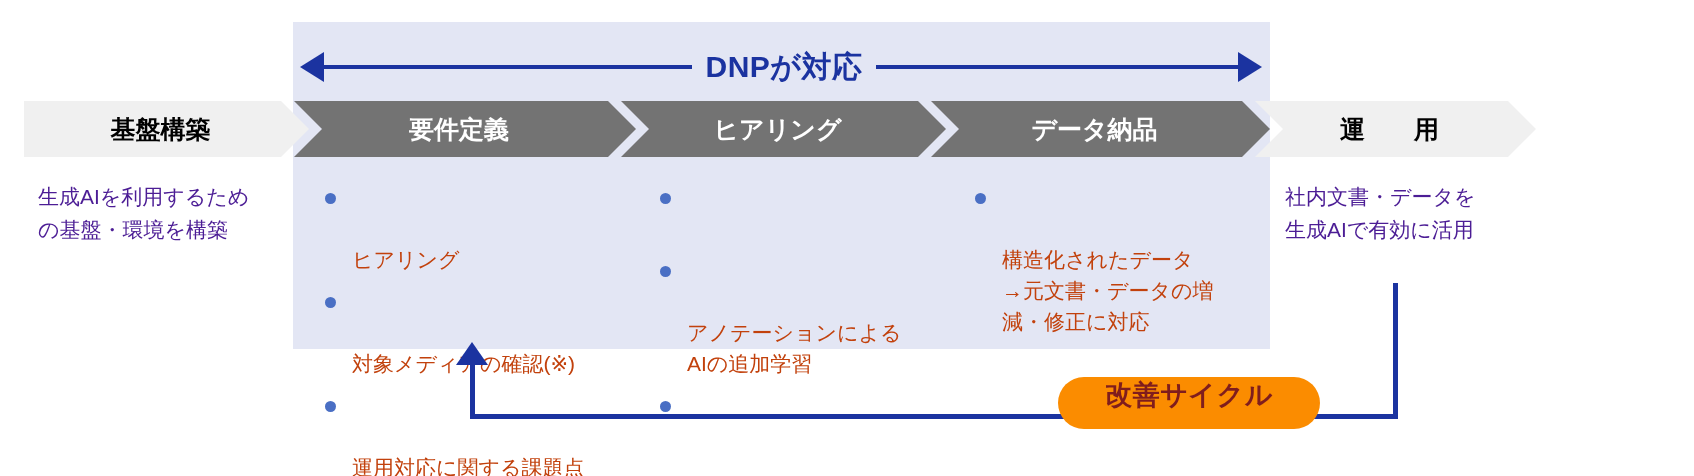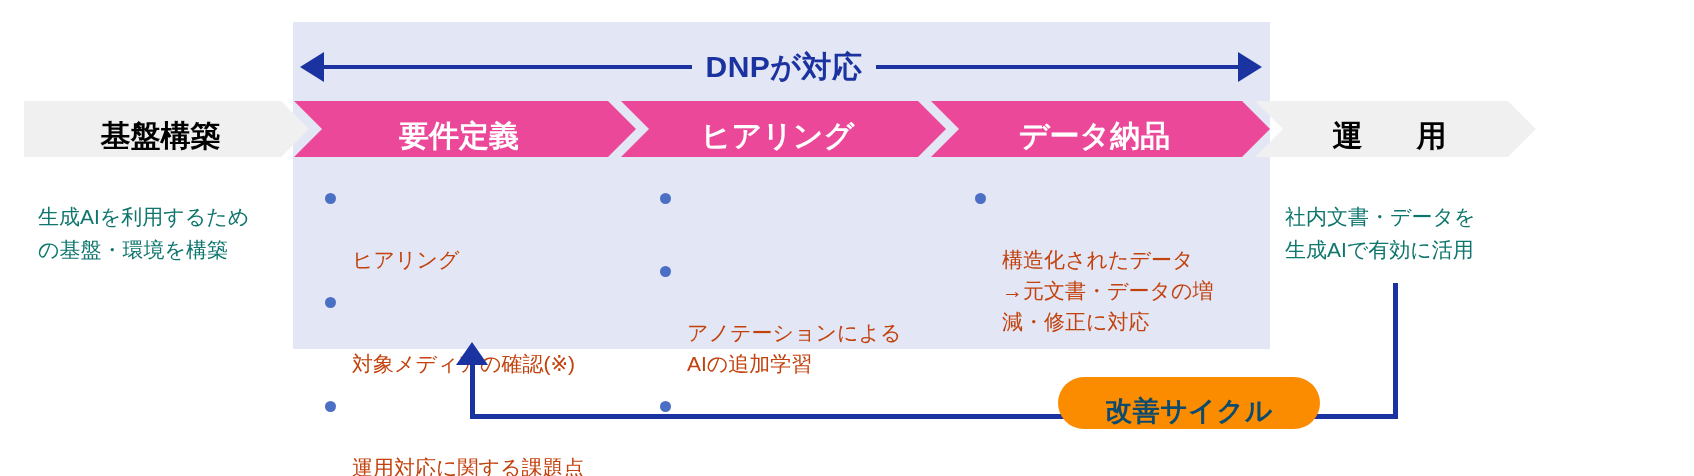--- a/index.html
+++ b/index.html
@@ -79,33 +79,33 @@
     left: 24px;
     top: 101px;
     width: 1646px;
     height: 56px;
   }
   .chev {
     position: absolute;
     top: 0;
     height: 56px;
     display: flex;
-    align-items: flex-end;
+    align-items: center;
     justify-content: center;
-    font-size: 30px;
+    font-size: 25px;
     font-weight: 700;
     white-space: nowrap;
     box-sizing: border-box;
   }
   .chev-gray {
     background: #f0f0f0;
     color: #000000;
   }
   .chev-blue {
-    background: #ec4899;
+    background: #737373;
     color: #ffffff;
   }
   .chev-start {
     clip-path: polygon(0 0, calc(100% - 28px) 0, 100% 50%, calc(100% - 28px) 100%, 0 100%);
   }
   .chev-mid {
     clip-path: polygon(0 0, calc(100% - 28px) 0, 100% 50%, calc(100% - 28px) 100%, 0 100%, 28px 50%);
   }
   .chev-label {
     position: relative;
@@ -114,23 +114,22 @@
   .chev-label.spaced { letter-spacing: 12px; text-indent: 12px; }
 
   
   .col {
     position: absolute;
     box-sizing: border-box;
   }
   .plain-text {
     font-size: 21px;
     line-height: 33px;
-    color: #0f766e;
+    color: #4c1d95;
     white-space: pre-line;
-    margin-top: 20px;
   }
   ul.bullets {
     list-style: none;
     margin: 0;
     padding: 0;
   }
   ul.bullets li {
     position: relative;
     padding-left: 27px;
     margin-bottom: 11px;
@@ -186,23 +185,23 @@
 
   .cycle-pill {
     position: absolute;
     left: 1058px;
     top: 377px;
     width: 262px;
     height: 52px;
     background: #fb8c00;
     border-radius: 26px;
     display: flex;
-    align-items: flex-end;
+    align-items: flex-start;
     justify-content: center;
-    color: #0c4a6e;
+    color: #7f1d1d;
     font-size: 27px;
     font-weight: 700;
     white-space: nowrap;
     letter-spacing: 0.5px;
   }
 </style>
 </head>
 <body>
 
 <div id="stage">

